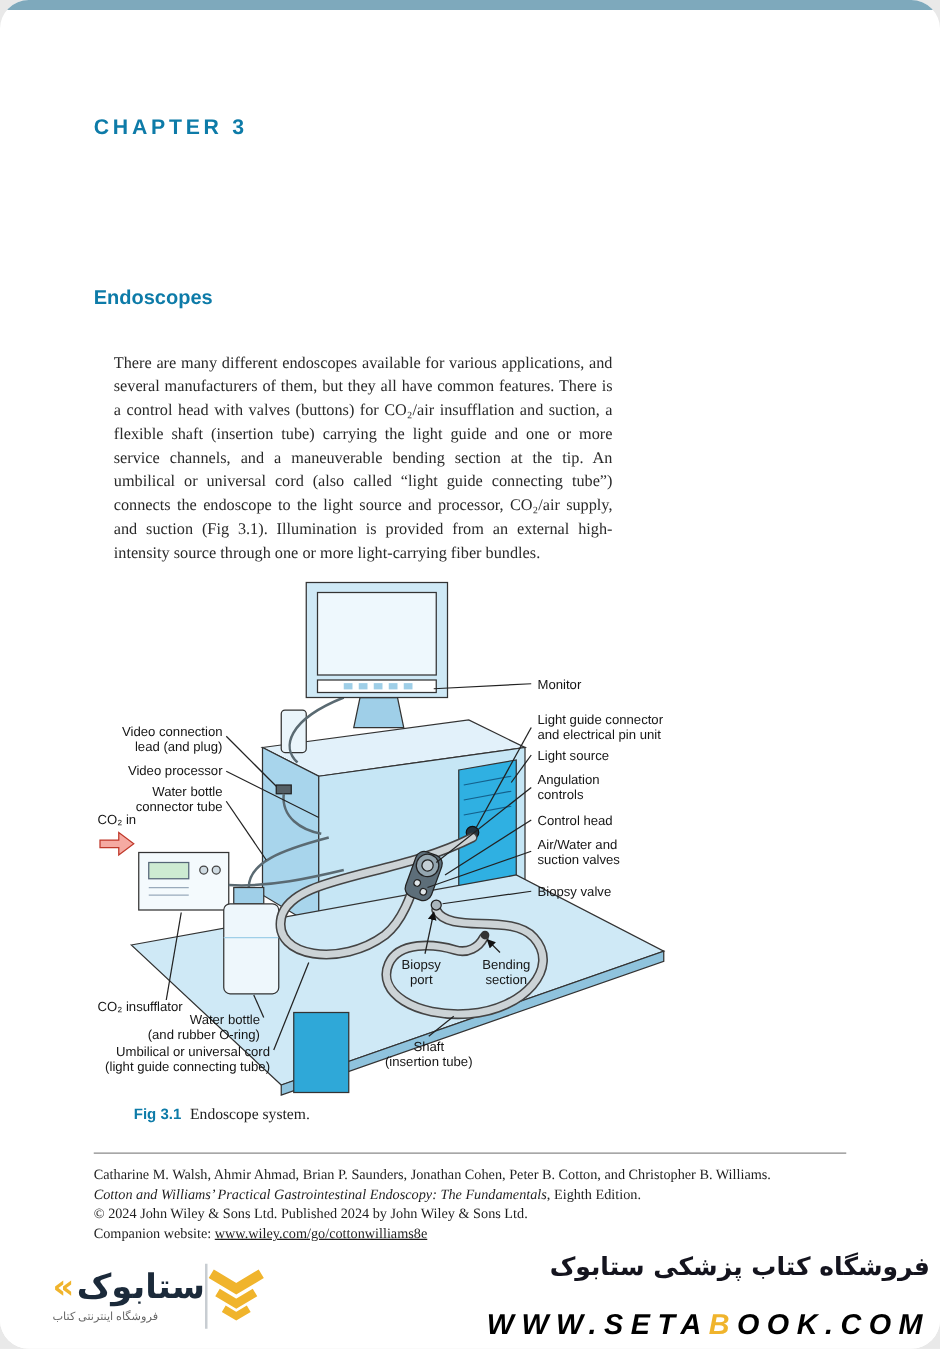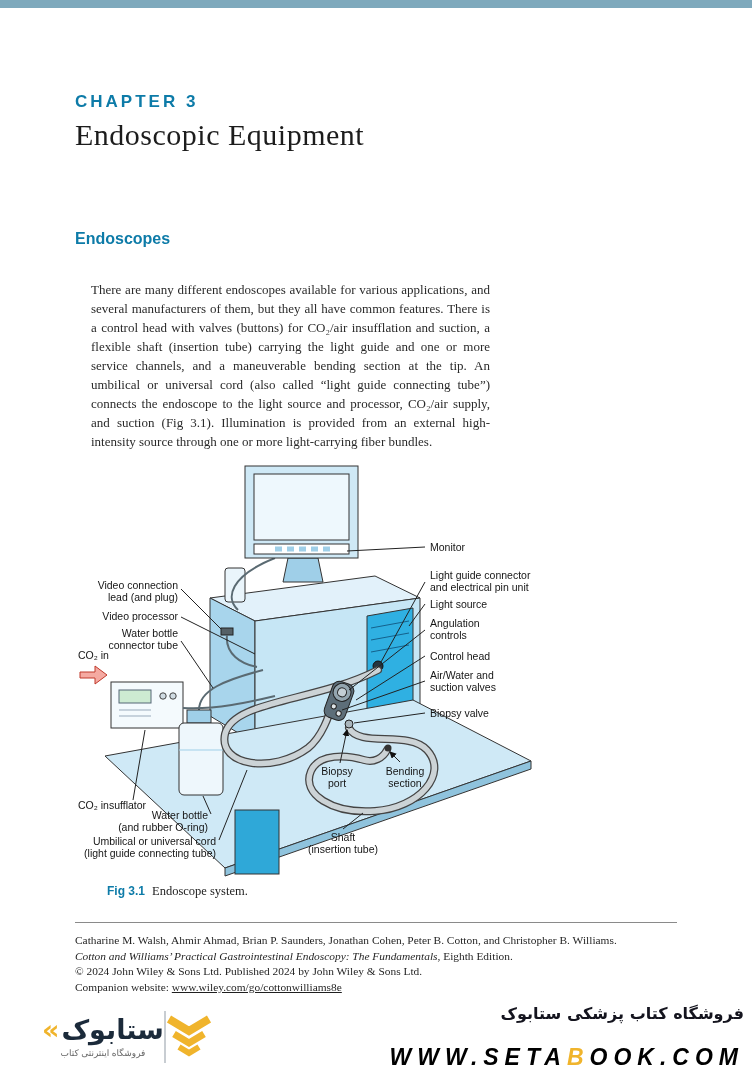--- a/index.html
+++ b/index.html
@@ -1,17 +1,17 @@
 <!DOCTYPE html>
 <html><head>
 <meta charset="utf-8">
 <style>
   html,body{margin:0;padding:0;background:#e9e9e9;}
   #page{position:relative;width:752px;height:1079px;background:#ffffff;overflow:hidden;
-        font-family:"Liberation Serif",serif;margin:0 auto;}
+        font-family:"Liberation Serif",serif;margin:0 auto;border-radius:23px;}
   .topbar{position:absolute;top:0;left:0;width:752px;height:8px;background:#7ea9bc;}
   .chapter{position:absolute;top:92px;left:75px;font-family:"Liberation Sans",sans-serif;
            font-weight:bold;font-size:17px;letter-spacing:3px;color:#0d7ba8;}
   .title{position:absolute;top:118px;left:75px;margin:0;font-weight:400;font-size:30px;
          color:#1c1c1c;letter-spacing:.5px;font-family:"Liberation Serif",serif;}
   .sec-heading{position:absolute;top:230px;left:75px;margin:0;font-family:"Liberation Sans",sans-serif;
            font-size:16px;font-weight:bold;color:#0d7ba8;}
   .body-par{position:absolute;top:264px;left:75px;width:399px;margin:16px;font-size:13px;
            line-height:19px;text-align:justify;color:#2a2a2a;}
   .figure{position:absolute;top:458px;left:75px;}
@@ -23,44 +23,43 @@
            line-height:15.6px;color:#1f1f1f;}
   .italic{font-style:italic;}
   .link{color:#1f1f1f;text-decoration:underline;cursor:pointer;}
   .banner{position:absolute;left:0;bottom:0;width:752px;height:84px;background:#ffffff;
           display:flex;align-items:center;justify-content:space-between;
           padding:0 8px 0 42px;box-sizing:border-box;z-index:5;}
   .logo-row{display:flex;align-items:center;}
   .wordmark{font-family:"DejaVu Sans",sans-serif;font-weight:bold;font-size:27px;
             color:#1b2a3a;line-height:1;white-space:nowrap;}
   .gold-chev{color:#f0b42c;margin-right:2px;}
-  .logo-sub{font-family:Liberation Sans, sans-serif;font-size:9px;color:#666;
-            text-align:center;margin-top:5px;direction:rtl;}
+  .logo-sub{font-family:Liberation Serif, serif;font-size:9px;color:#666;
+            text-align:left;margin-top:5px;direction:rtl;}
   .logo-divider{width:2px;height:52px;background:#c8cdd2;}
   .right-block{text-align:right;}
-  .persian-title{font-family:"DejaVu Sans",sans-serif;font-weight:bold;font-size:16px;
+  .persian-title{font-family:"DejaVu Sans",sans-serif;font-weight:bold;font-size:20px;
             color:#14141e;direction:rtl;}
   .site-url{margin-top:21px;font-family:"Liberation Sans",sans-serif;font-weight:bold;
             font-size:23px;letter-spacing:6px;color:#000;white-space:nowrap;font-style:italic;}
   .gold{color:#f0b42c;}
   .diagram text{font-family:"Liberation Sans",sans-serif;font-size:10.5px;fill:#151515;}
   .lead{stroke:#222;stroke-width:1;fill:none;}
   .tube-o{stroke:#444;stroke-width:8;fill:none;stroke-linecap:round;}
   .tube-i{stroke:#ccd3d6;stroke-width:5.5;fill:none;stroke-linecap:round;}
   .thin-tube{stroke:#5a6a72;stroke-width:2;fill:none;}
 </style>
 </head>
 <body>
 
 <div id="page">
 
   <div class="topbar"></div>
 
   <div class="chapter">CHAPTER 3</div>
-  <h1 class="title">Endoscopic Equipment</h1>
 
   <h2 class="sec-heading">Endoscopes</h2>
   <p class="body-par">There are many different endoscopes available for various applications, and several manufacturers of them, but they all have common features. There is a control head with valves (buttons) for CO₂/air insufflation and suction, a flexible shaft (insertion tube) carrying the light guide and one or more service channels, and a maneuverable bending section at the tip. An umbilical or universal cord (also called “light guide connecting tube”) connects the endoscope to the light source and processor, CO₂/air supply, and suction (Fig 3.1). Illumination is provided from an external high-intensity source through one or more light-carrying fiber bundles.</p>
 
   <div class="figure">
     <svg class="diagram" width="460" height="420" viewBox="0 0 460 420">
       <defs>
         <marker id="arr" markerWidth="8" markerHeight="8" refX="6" refY="3.5" orient="auto">
           <path d="M0,0 L7,3.5 L0,7 Z" fill="#111"></path>
         </marker>

